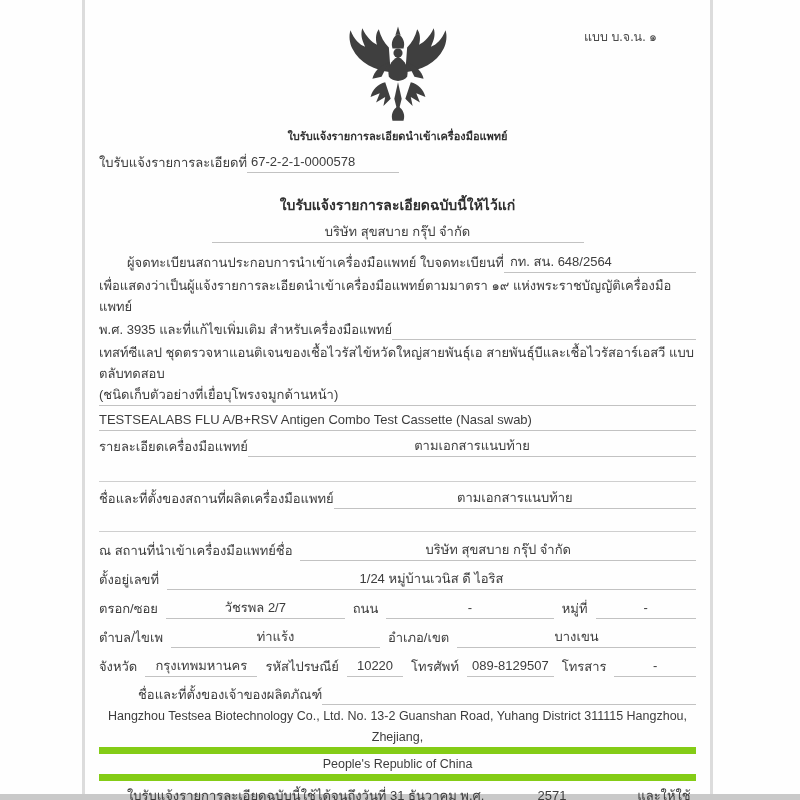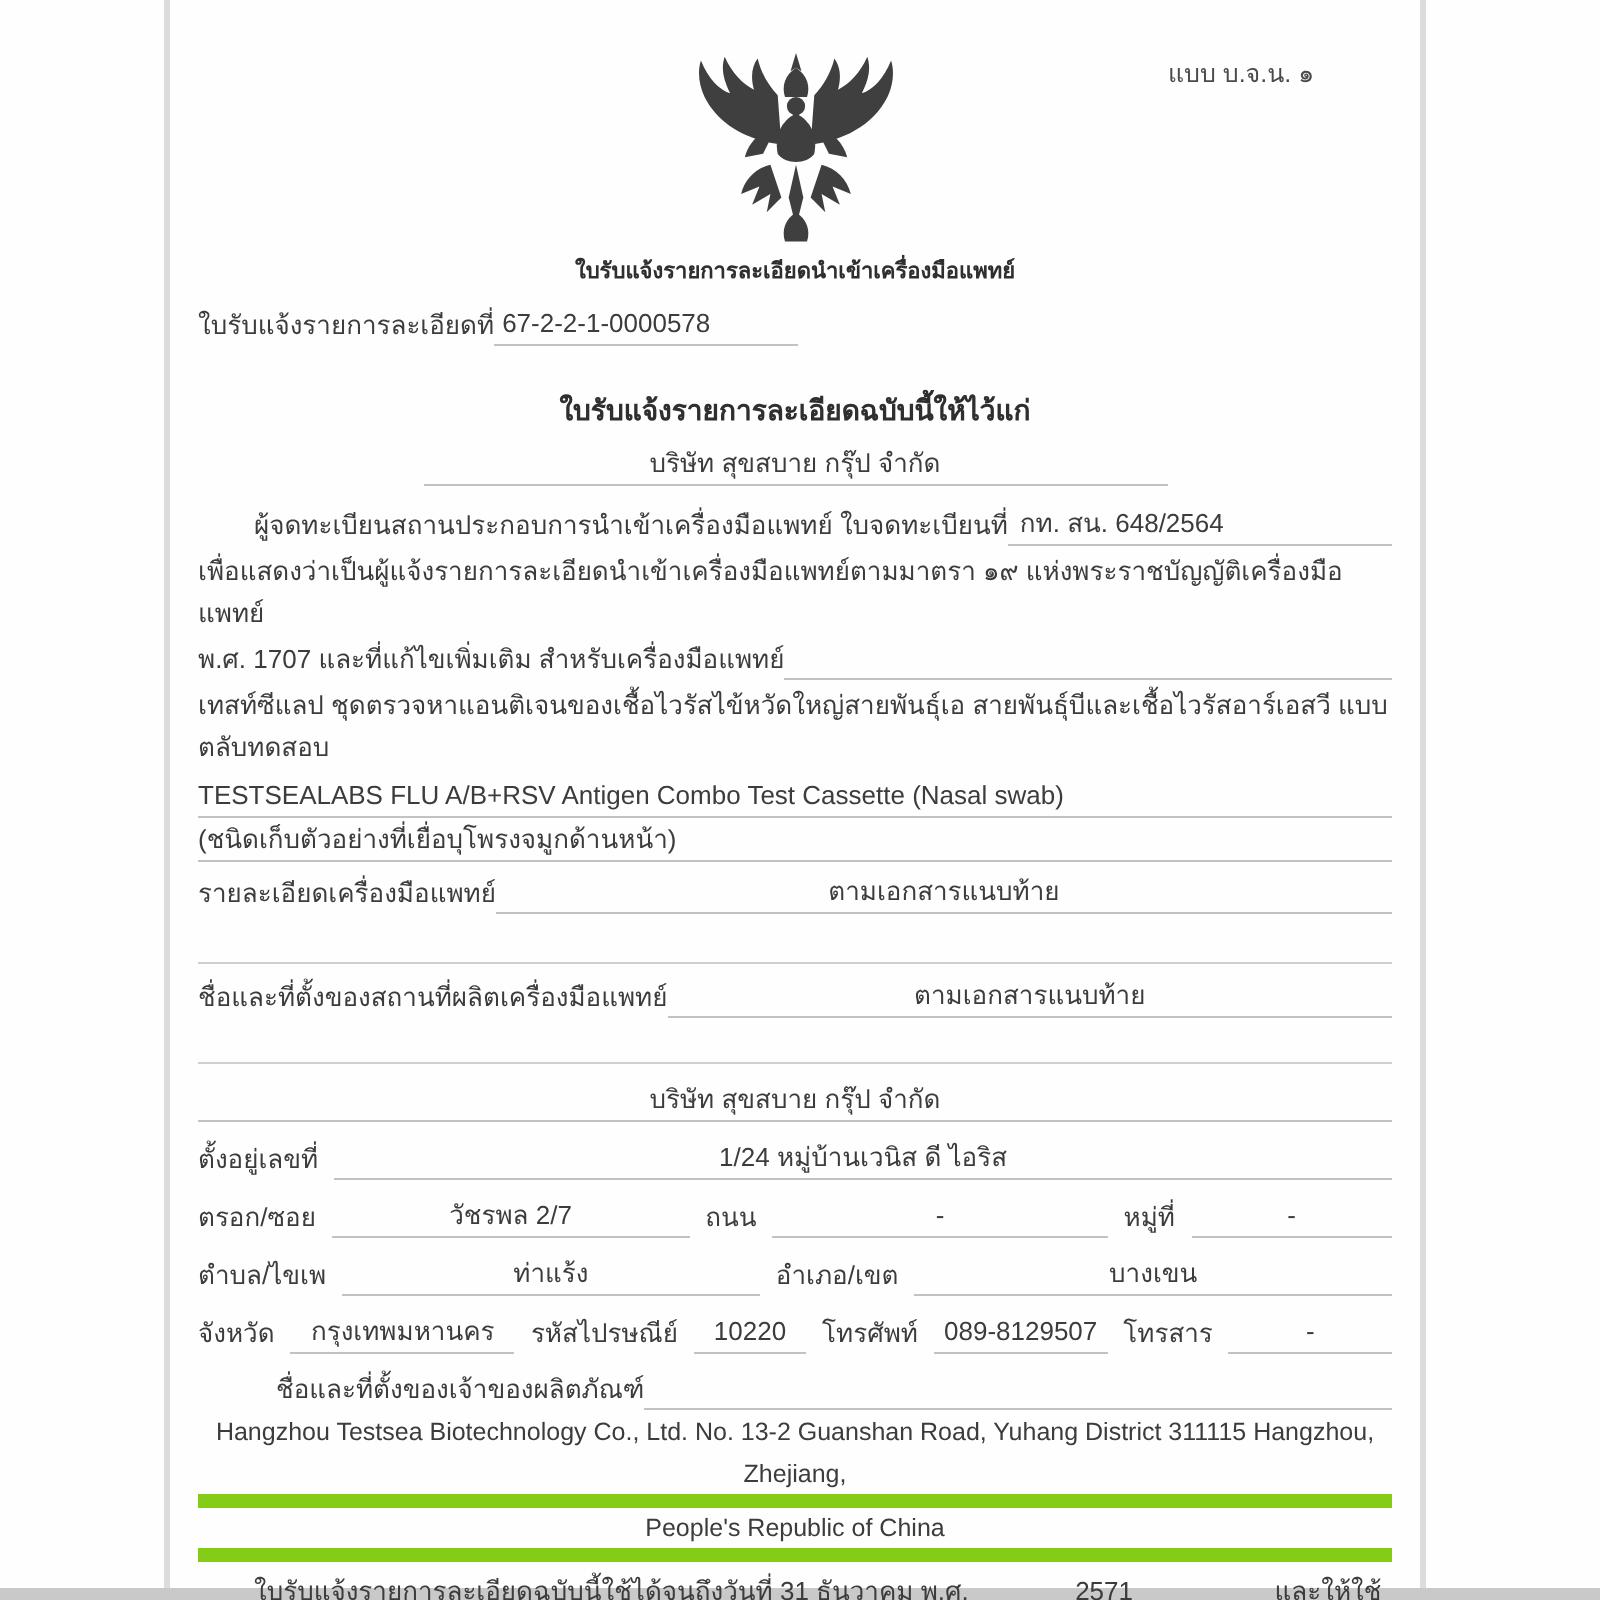--- a/index.html
+++ b/index.html
@@ -81,46 +81,47 @@
       <span class="u">บริษัท สุขสบาย  กรุ๊ป จำกัด</span>
     </div>
 
     <div class="para">
       <div class="row">
         <span class="lbl indent">ผู้จดทะเบียนสถานประกอบการนำเข้าเครื่องมือแพทย์   ใบจดทะเบียนที่</span>
         <span class="fill fill-left">กท. สน. 648/2564</span>
       </div>
       <div class="mt2">เพื่อแสดงว่าเป็นผู้แจ้งรายการละเอียดนำเข้าเครื่องมือแพทย์ตามมาตรา ๑๙ แห่งพระราชบัญญัติเครื่องมือแพทย์</div>
       <div class="row mt2">
-        <span class="lbl">พ.ศ. 1707 และที่แก้ไขเพิ่มเติม  สำหรับเครื่องมือแพทย์</span>
+        <span class="lbl">พ.ศ. 3935 และที่แก้ไขเพิ่มเติม  สำหรับเครื่องมือแพทย์</span>
         <span class="fill"></span>
       </div>
     </div>
 
     <div>
       <div class="mt2">เทสท์ซีแลป ชุดตรวจหาแอนติเจนของเชื้อไวรัสไข้หวัดใหญ่สายพันธุ์เอ สายพันธุ์บีและเชื้อไวรัสอาร์เอสวี แบบตลับทดสอบ</div>
+      <div class="full-u">(ชนิดเก็บตัวอย่างที่เยื่อบุโพรงจมูกด้านหน้า)</div>
       <div class="full-u" style="margin-top:3px;">TESTSEALABS FLU A/B+RSV Antigen Combo Test Cassette (Nasal swab)</div>
-      <div class="full-u">(ชนิดเก็บตัวอย่างที่เยื่อบุโพรงจมูกด้านหน้า)</div>
       <div class="row details-row">
         <span class="lbl">รายละเอียดเครื่องมือแพทย์</span>
         <span class="fill">ตามเอกสารแนบท้าย</span>
       </div>
     </div>
 
     <div class="sep" style="margin-top:24px;"></div>
 
     <div class="row" style="margin-top:5px;">
       <span class="lbl">ชื่อและที่ตั้งของสถานที่ผลิตเครื่องมือแพทย์</span>
       <span class="fill">ตามเอกสารแนบท้าย</span>
     </div>
 
     <div class="sep" style="margin-top:22px;"></div>
 
     <div>
       <div class="row addr-row">
+        <span class="lbl">ณ สถานที่นำเข้าเครื่องมือแพทย์ชื่อ</span>
         <span class="fill">บริษัท สุขสบาย  กรุ๊ป จำกัด</span>
       </div>
       <div class="row addr-row">
         <span class="lbl">ตั้งอยู่เลขที่</span>
         <span class="fill">1/24 หมู่บ้านเวนิส ดี ไอริส</span>
       </div>
       <div class="row addr-row">
         <span class="lbl">ตรอก/ซอย</span>
         <span class="fill" style="flex:1.6;">วัชรพล 2/7</span>
         <span class="lbl lbl2">ถนน</span>

